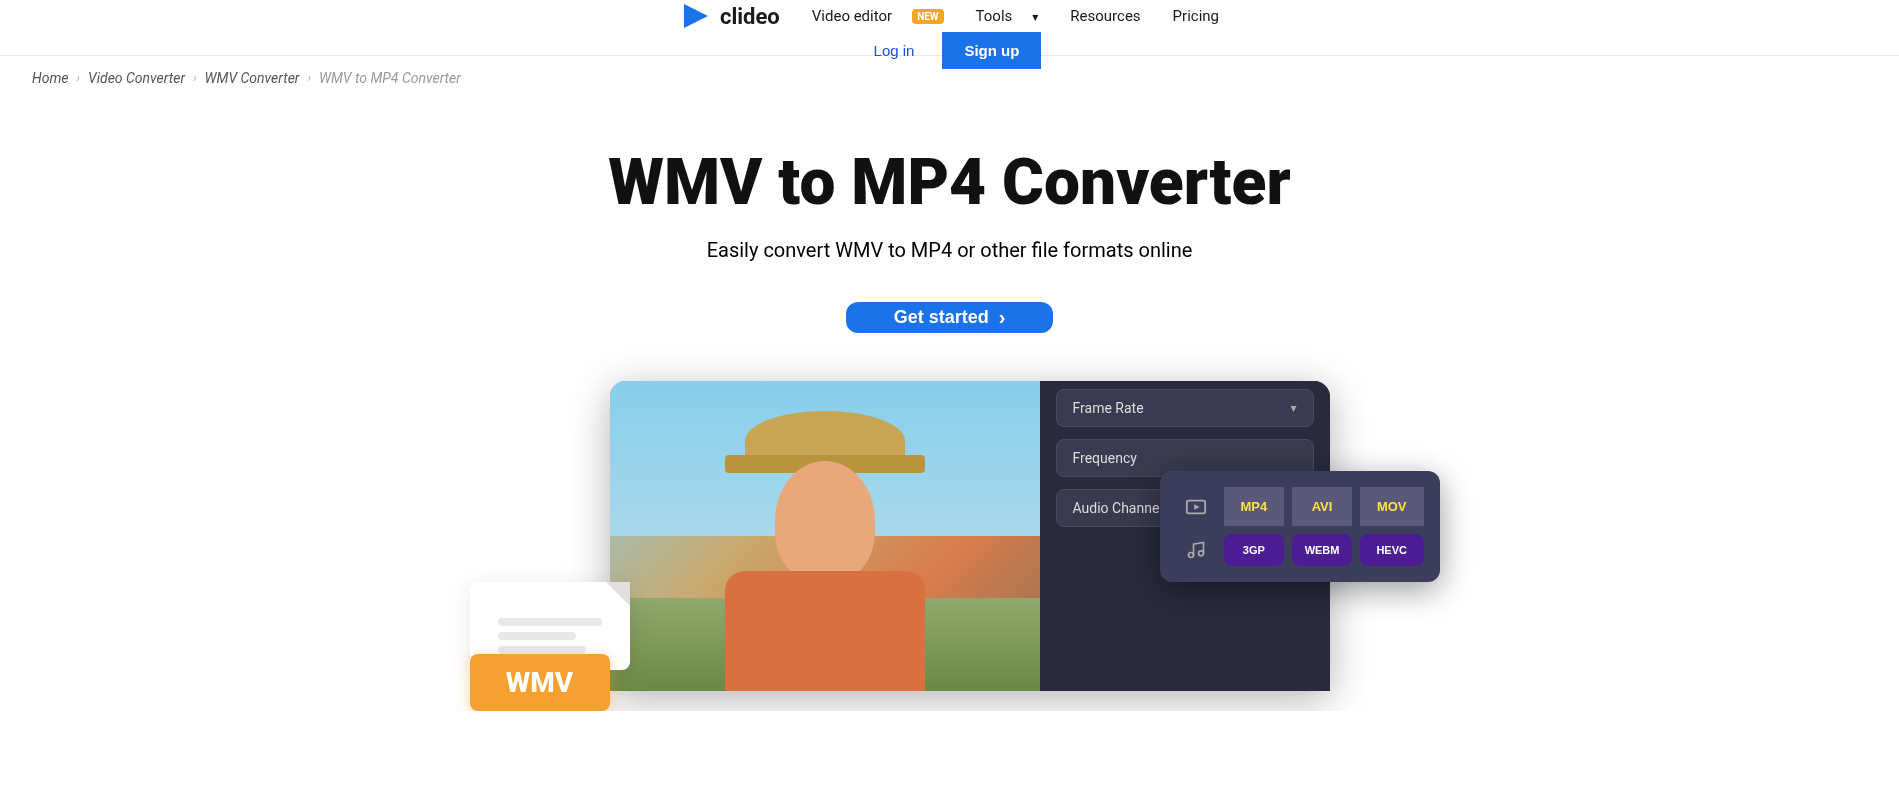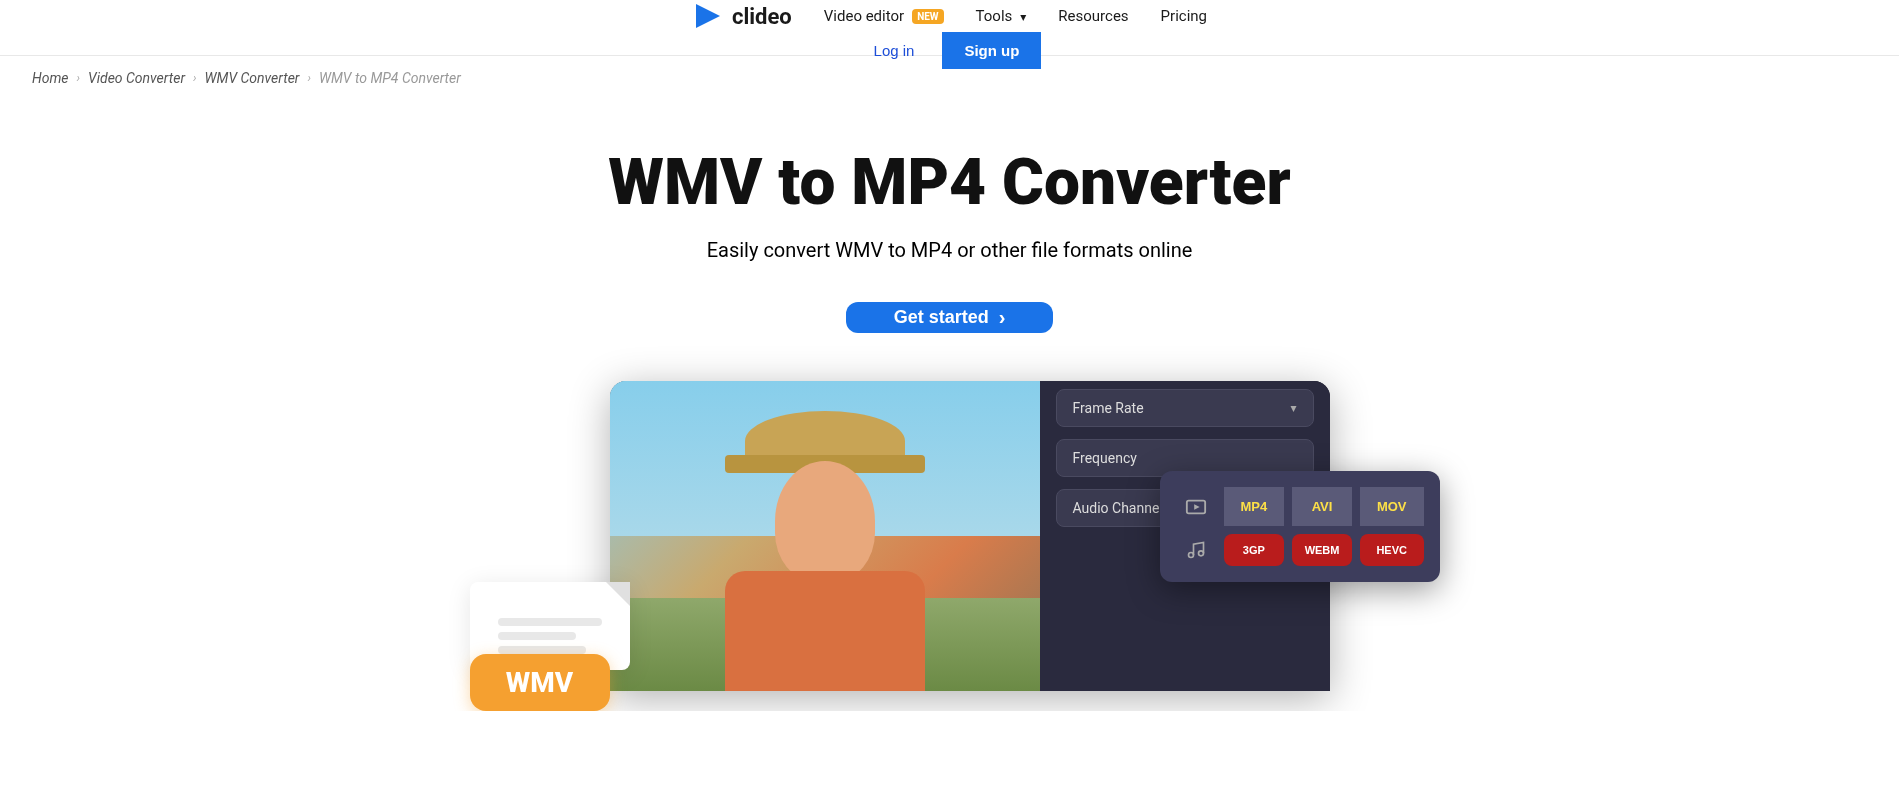--- a/index.html
+++ b/index.html
@@ -8,21 +8,21 @@
     
     .navbar {
       display: flex; align-items: center; justify-content: space-between;
       padding: 0 32px; height: 56px; border-bottom: 1px solid #e8e8e8;
       position: sticky; top: 0; background: #fff; z-index: 100; flex-direction: column;
     }
     .nav-left { display: flex; align-items: center; gap: 32px; }
     .logo { display: flex; align-items: center; gap: 8px; text-decoration: none; }
     .logo-icon { width: 32px; height: 32px; }
     .logo-text { font-size: 22px; font-weight: 700; color: #1a1a1a; }
-    .nav-item { font-size: 15px; color: #1a1a1a; text-decoration: none; cursor: pointer; display: flex; align-items: center; gap: 8px; }
+    .nav-item { font-size: 15px; color: #1a1a1a; text-decoration: none; cursor: pointer; display: flex; align-items: center; gap: 20px; }
     .new-badge {
       background: #f5a623; color: #fff; font-size: 10px; font-weight: 700;
       padding: 2px 5px; border-radius: 4px; text-transform: uppercase;
     }
     .nav-right { display: flex; align-items: center; gap: 12px; }
     .btn-login { font-size: 15px; color: #1d4ed8; cursor: pointer; padding: 8px 16px; border: none; background: none; }
     .btn-signup {
       background: #1a73e8; color: #fff; font-size: 15px; font-weight: 600;
       padding: 10px 22px; border-radius: 0; border: none; cursor: pointer;
     }
@@ -75,21 +75,21 @@
     }
     .wmv-file-lines {
       width: 100%; display: flex; flex-direction: column; gap: 6px; margin-top: 12px;
     }
     .file-line { height: 8px; background: #e8e8e8; border-radius: 4px; }
     .file-line:nth-child(1) { width: 100%; }
     .file-line:nth-child(2) { width: 75%; }
     .file-line:nth-child(3) { width: 85%; }
     .wmv-badge {
       background: #f5a030; color: #fff; font-size: 28px; font-weight: 800;
-      padding: 12px 24px; border-radius: 16px; margin-top: -16px; position: relative; z-index: 3;
+      padding: 12px 24px; border-radius: 8px; margin-top: -16px; position: relative; z-index: 3;
       width: 140px; text-align: center; box-shadow: 0 4px 16px rgba(245,160,48,0.4);
     }
 
     
     .app-window {
       position: absolute; left: calc(50% - 340px); top: 0;
       width: 720px; height: 310px;
       background: #1e1e2e; border-radius: 16px 16px 0 0;
       overflow: hidden; box-shadow: 0 8px 40px rgba(0,0,0,0.3);
     }
@@ -157,21 +157,21 @@
     .format-btn {
       background: #5a5a78; color: #fde047; font-size: 13px; font-weight: 600;
       padding: 12px 17px; border-radius: 0; text-align: center; cursor: pointer;
       border: none;
     }
     .format-icon-cell2 {
       display: flex; align-items: center; justify-content: center;
       color: #aaa; font-size: 20px; grid-row: 2;
     }
     .format-btn2 {
-      background: #b91c1c; color: #fff; font-size: 12px; font-weight: 600;
+      background: #4c1d95; color: #fff; font-size: 12px; font-weight: 600;
       padding: 10px 6px; border-radius: 8px; text-align: center; cursor: pointer;
       border: none; font-size: 11px;
     }
   </style>
 </head>
 <body>
 
 <nav class="navbar">
   <div class="nav-left">
     <a class="logo" href="#">

